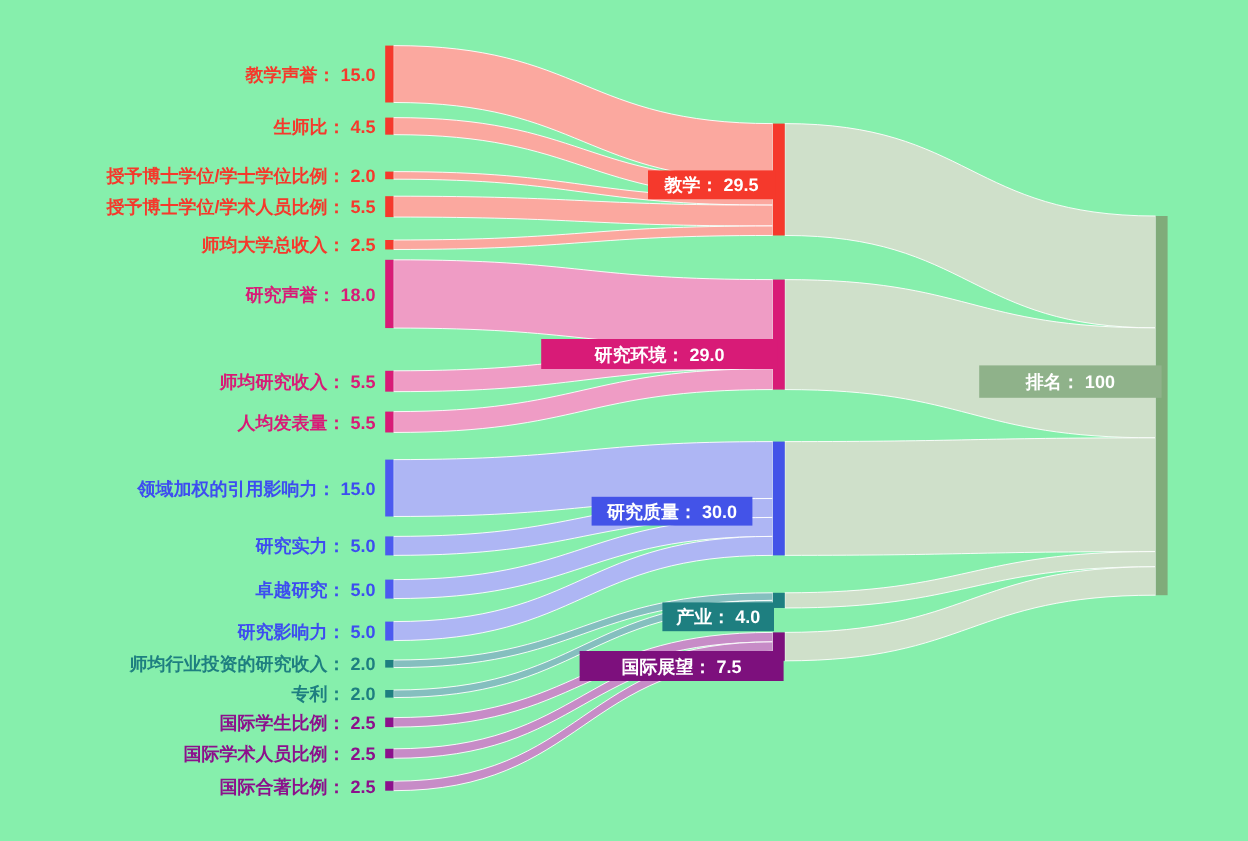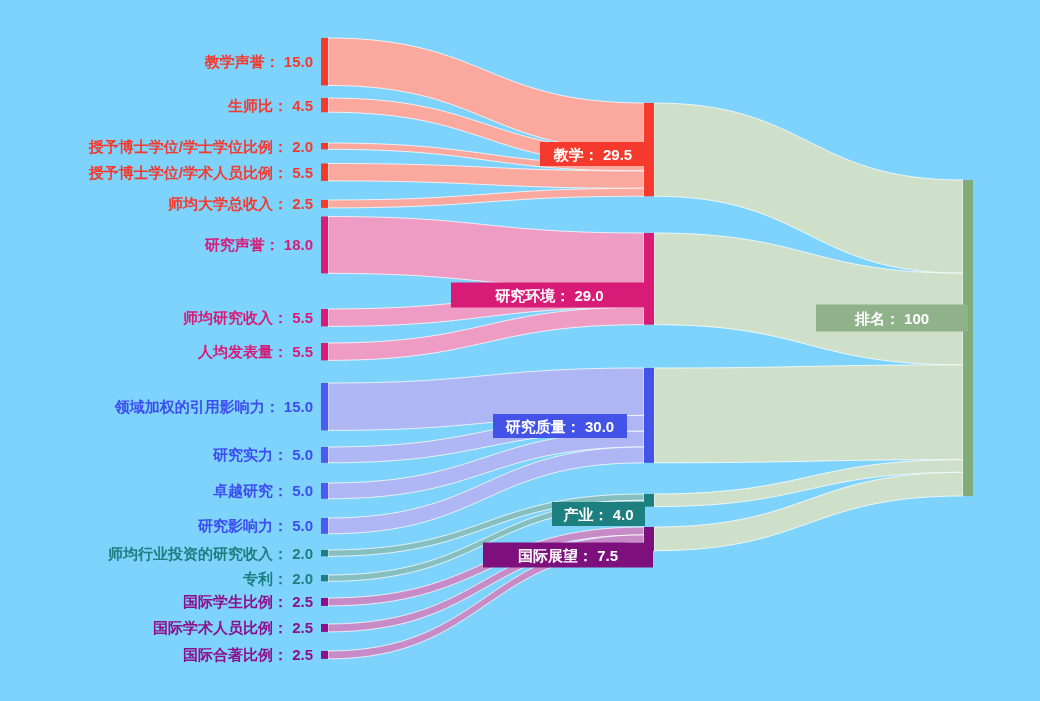--- a/index.html
+++ b/index.html
@@ -1,16 +1,16 @@
 <!DOCTYPE html>
 <html><head>
 <meta charset="utf-8">
 <style>
   html,body{margin:0;padding:0;background:#ffffff;}
-  #stage{position:relative;width:1040px;height:701px;background:#7dd3fc;overflow:hidden;
+  #stage{position:relative;width:1040px;height:701px;background:#86efac;overflow:hidden;
          font-family:"Liberation Sans","DejaVu Sans",sans-serif;}
   svg{display:block;}
   .side-label{font-weight:bold;font-size:15px;}
   .box-label{font-weight:bold;font-size:15px;fill:#ffffff;}
 </style>
 </head>
 <body>
 
 <div id="stage">
   <svg id="sankey-svg" width="1040" height="701" viewBox="0 0 1040 701" xmlns="http://www.w3.org/2000/svg">

